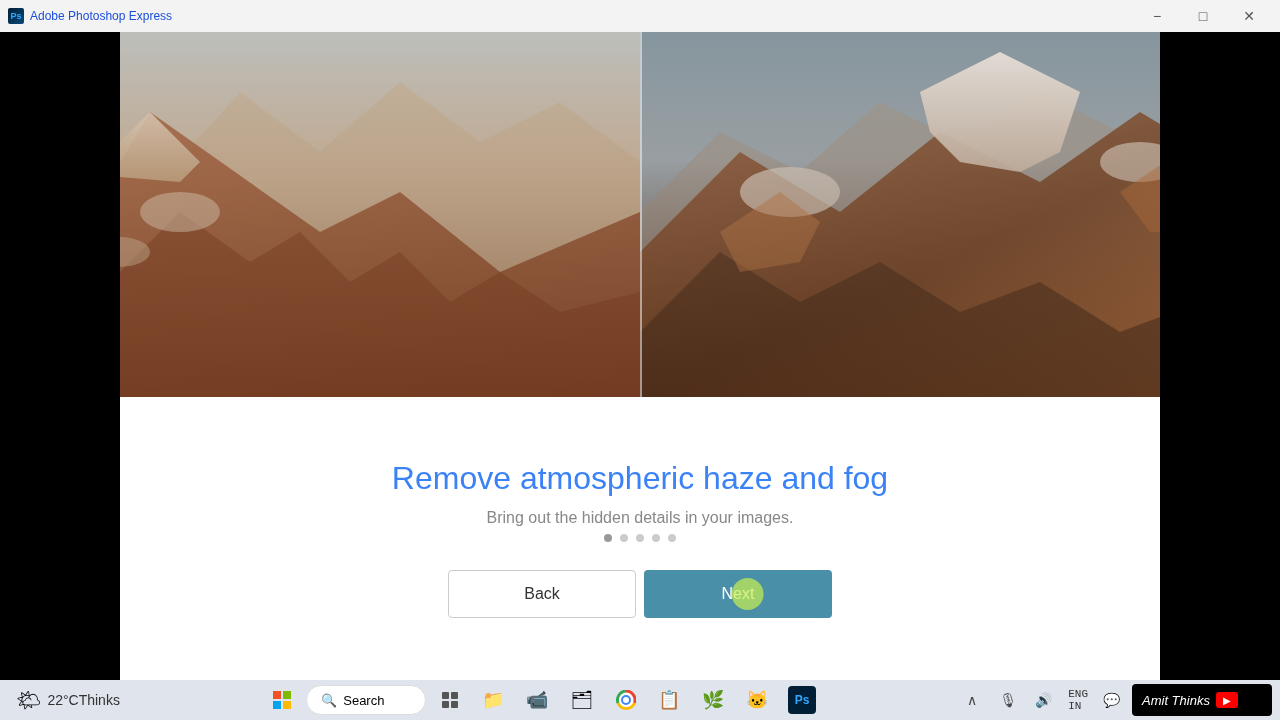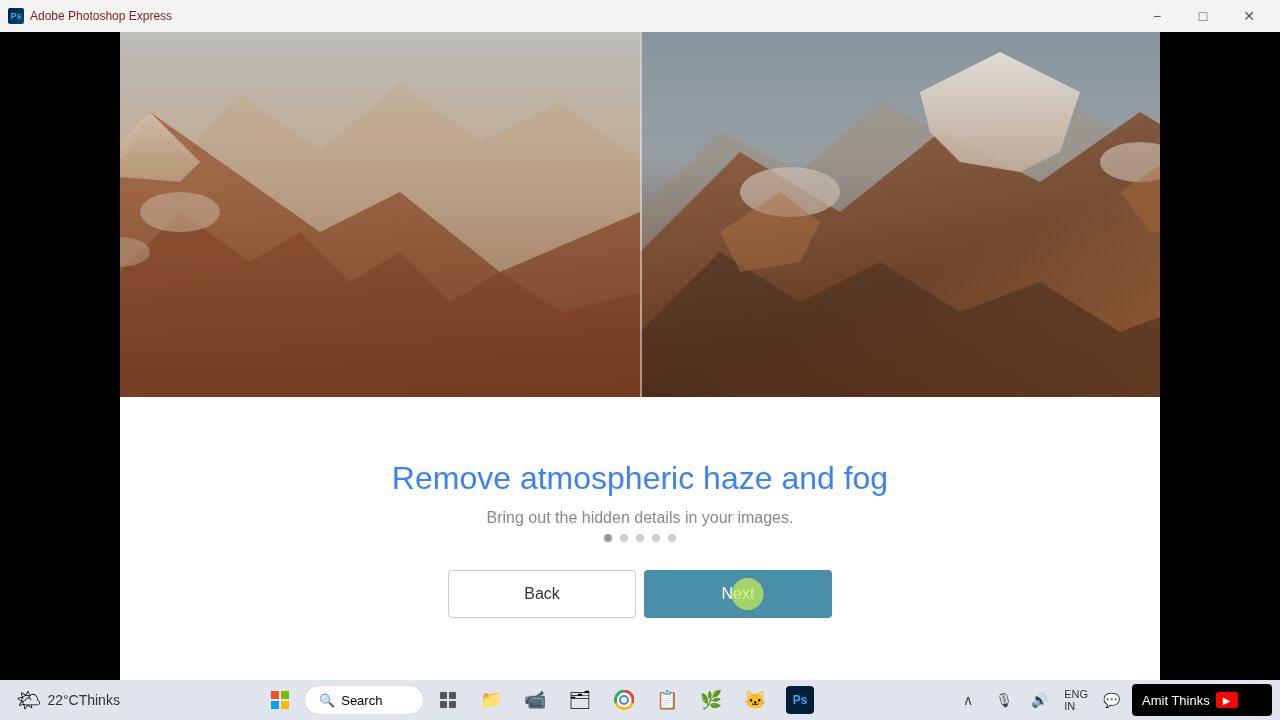--- a/index.html
+++ b/index.html
@@ -31,21 +31,21 @@
     }
     .title-bar-icon {
       width: 16px; height: 16px;
       background: linear-gradient(135deg, #001e36, #0a4a7a);
       border-radius: 2px;
       display: flex; align-items: center; justify-content: center;
       font-size: 9px; color: #fff; font-weight: bold;
     }
     .title-bar-title {
       font-size: 12px;
-      color: #7f1d1d;
+      color: #1d4ed8;
     }
     .title-bar-controls {
       display: flex;
       align-items: center;
       gap: 0;
     }
     .title-btn {
       width: 46px; height: 32px;
       display: flex; align-items: center; justify-content: center;
       cursor: pointer;
@@ -317,37 +317,39 @@
       width: 32px; height: 36px;
       display: flex; align-items: center; justify-content: center;
       cursor: pointer;
       font-size: 14px;
       color: #444;
     }
     .taskbar-sys-text {
       font-size: 11px;
       color: #333;
       padding: 0 4px;
+      font-family: Liberation Mono, monospace;
     }
 
     .amit-thinks {
       display: flex;
       align-items: center;
       background: #000;
       color: #fff;
       padding: 4px 10px;
       border-radius: 4px;
       gap: 6px;
       height: 32px;
       cursor: pointer;
       min-width: 140px;
     }
     .amit-thinks-text {
       font-size: 13px;
       font-weight: 500;
+      font-style: italic;
     }
     .youtube-icon {
       width: 22px; height: 16px;
       background: #ff0000;
       border-radius: 3px;
       display: flex; align-items: center; justify-content: center;
       font-size: 10px;
       color: #fff;
     }
 

